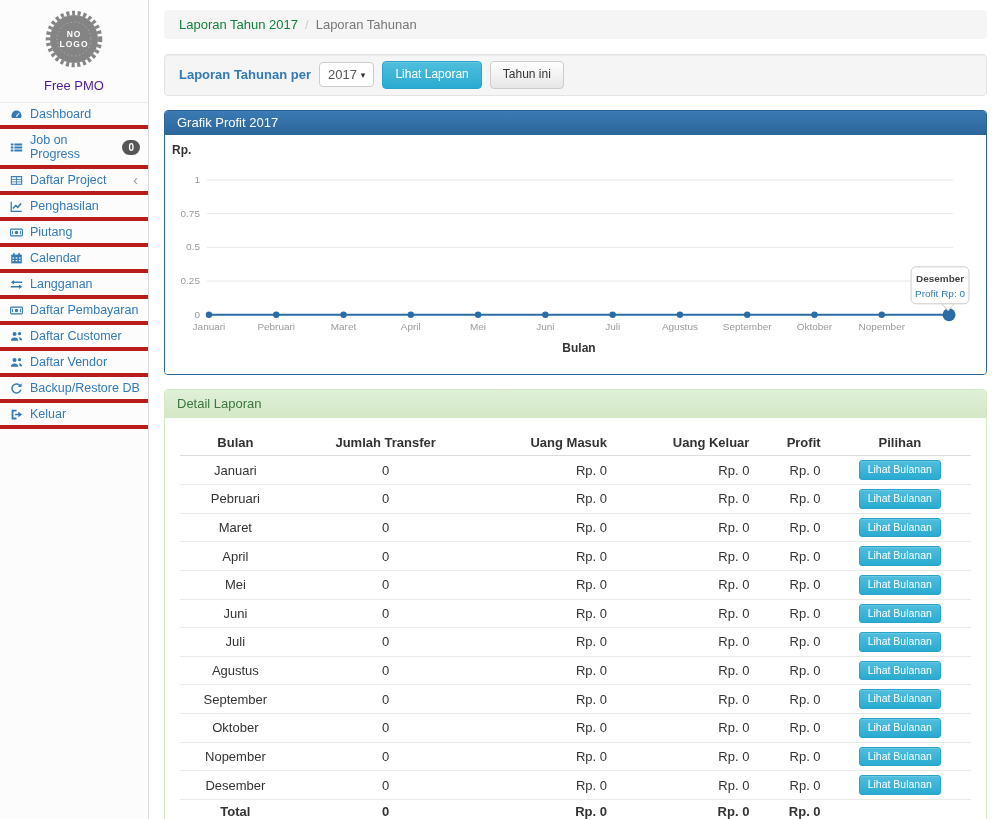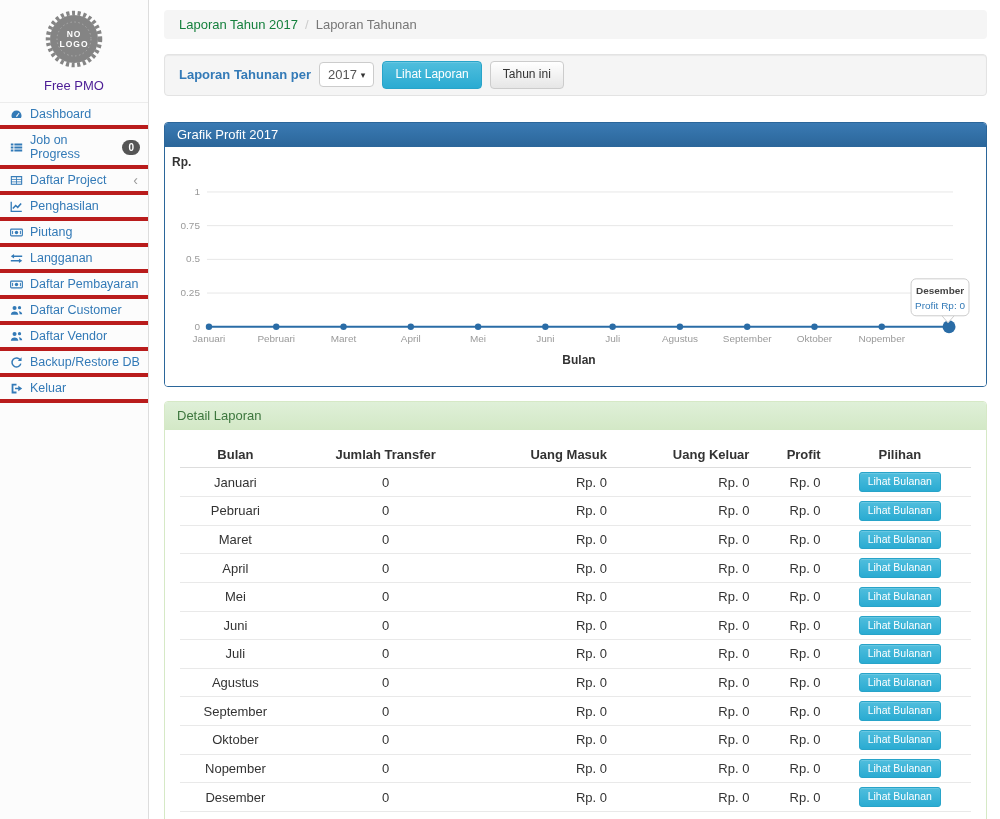--- a/index.html
+++ b/index.html
@@ -24,21 +24,21 @@
   .chev { margin-left:auto; color:#999; font-size:14px; line-height:1; padding-right:2px; }
 
   
   .main { flex:1; padding:10px 13px 16px 15px; background:#fff; }
 
   .breadcrumb { background:#f5f5f5; border-radius:4px; padding:7px 15px; margin:0 0 15px; color:#777; }
   .breadcrumb a { color:#15803d; text-decoration:none; cursor:pointer; }
   .bc-sep { margin:0 7px; color:#ccc; }
 
   .well { background:#f5f5f5; border:1px solid #e3e3e3; border-radius:4px;
-    box-shadow:inset 0 1px 1px rgba(0,0,0,.05); padding:6px 14px; margin-bottom:26px;
+    box-shadow:inset 0 1px 1px rgba(0,0,0,.05); padding:6px 14px; margin-bottom:14px;
     display:flex; align-items:center; gap:8px; }
   .well-label { color:#337ab7; font-weight:bold; }
   .select-box { background:#fff; border:1px solid #ccc; border-radius:4px; padding:4px 8px;
     color:#555; display:inline-flex; align-items:center; gap:4px; cursor:pointer; }
   .caret-down { font-size:9px; color:#333; }
 
   .btn { border-radius:4px; font-size:12px; padding:5px 12px; border:1px solid transparent;
     cursor:pointer; font-family:inherit; line-height:1.3; }
   .btn-info { color:#fff; background:linear-gradient(#50bedd,#2aabd2); border-color:#28a4c9;
     box-shadow:inset 0 1px 0 rgba(255,255,255,.15); }
@@ -138,20 +138,38 @@
         <a class="side-item">
           <span class="side-icon">
             <svg viewBox="0 0 16 16" width="13" height="13">
               <rect x="0.8" y="3.8" width="14.4" height="8.4" rx="1" fill="none" stroke="currentColor" stroke-width="1.4"></rect>
               <circle cx="8" cy="8" r="2.1" fill="currentColor"></circle>
               <rect x="2.6" y="6" width="1.2" height="4" fill="currentColor"></rect>
               <rect x="12.2" y="6" width="1.2" height="4" fill="currentColor"></rect>
             </svg>
           </span>
           <span class="side-label">Piutang</span>
+        </a>
+        <a class="side-item">
+          <span class="side-icon">
+            <svg viewBox="0 0 16 16" width="13" height="13">
+              <rect x="1.5" y="3.2" width="13" height="10.8" fill="currentColor"></rect>
+              <rect x="4" y="1.2" width="1.8" height="3.2" fill="currentColor"></rect>
+              <rect x="10.2" y="1.2" width="1.8" height="3.2" fill="currentColor"></rect>
+              <g fill="#fcfcfc">
+                <rect x="3.1" y="6.6" width="2" height="1.6"></rect>
+                <rect x="7" y="6.6" width="2" height="1.6"></rect>
+                <rect x="10.9" y="6.6" width="2" height="1.6"></rect>
+                <rect x="3.1" y="9.8" width="2" height="1.6"></rect>
+                <rect x="7" y="9.8" width="2" height="1.6"></rect>
+                <rect x="10.9" y="9.8" width="2" height="1.6"></rect>
+              </g>
+            </svg>
+          </span>
+          <span class="side-label">Calendar</span>
         </a>
         <a class="side-item">
           <span class="side-icon">
             <svg viewBox="0 0 16 16" width="13" height="13">
               <path fill="currentColor" d="M15 4.3H5V2.6L1 5.3l4 2.7V6.3h10zM1 11.7h10v1.7l4-2.7-4-2.7v1.7H1z"></path>
             </svg>
           </span>
           <span class="side-label">Langganan</span>
         </a>
         <a class="side-item">

